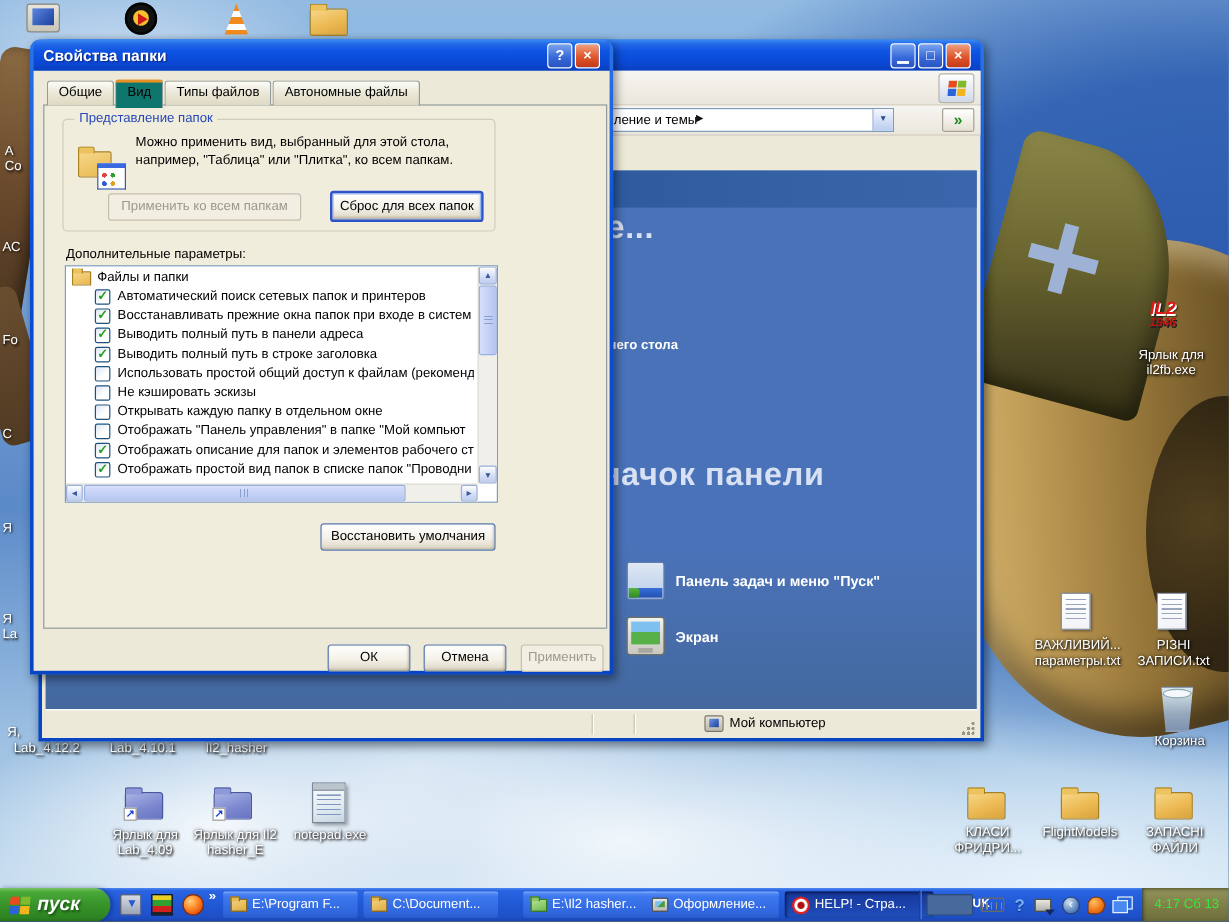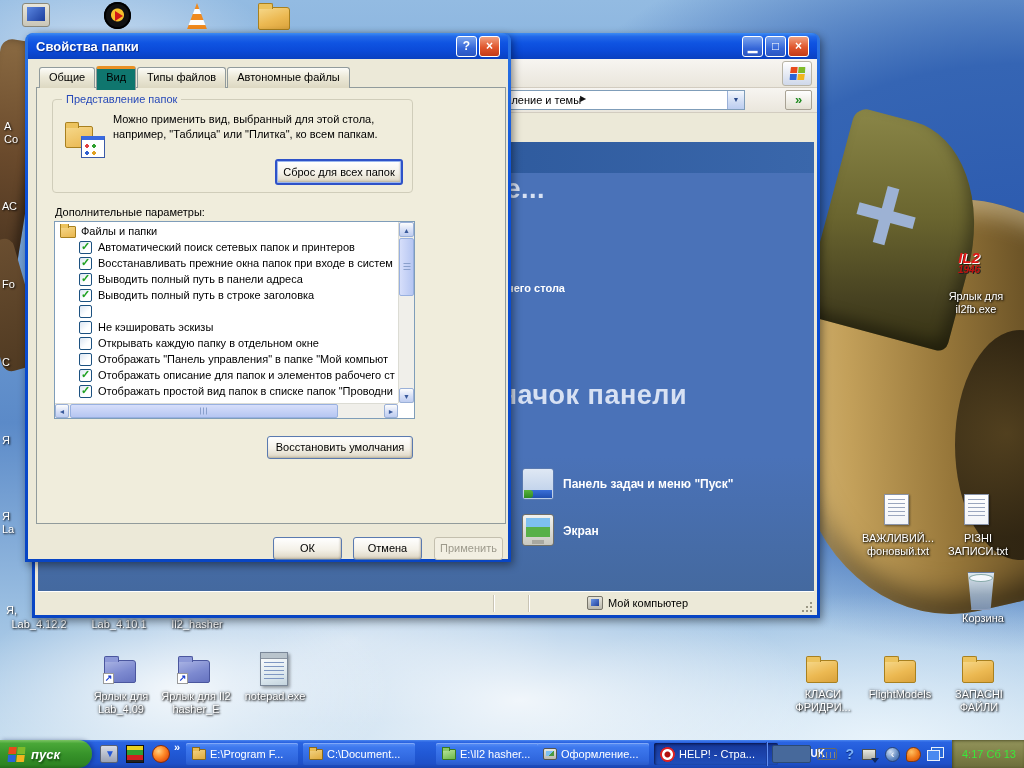--- a/index.html
+++ b/index.html
@@ -153,21 +153,21 @@
   .thumb-grip{position:absolute;left:50%;top:50%;transform:translate(-50%,-50%);width:8px;height:7px;
     background:repeating-linear-gradient(90deg,#8aa0cc 0 1px,transparent 1px 3px);}
   .thumb-grip.v{width:7px;height:8px;background:repeating-linear-gradient(180deg,#8aa0cc 0 1px,transparent 1px 3px);}
 
   
   #taskbar{position:absolute;left:0;right:0;bottom:0;height:28px;z-index:50;
     background:linear-gradient(180deg,#4a86f0 0%,#2a64e2 8%,#2159d6 45%,#1e50c8 85%,#1a44ae 100%);}
   #startbtn{position:absolute;left:0;top:0;width:92px;height:28px;border-radius:0 14px 14px 0;display:flex;align-items:center;gap:6px;padding-left:8px;
     background:linear-gradient(180deg,#7cc464 0%,#4aa838 12%,#37932a 50%,#2d8422 88%,#256e1c 100%);
     box-shadow:2px 0 4px rgba(0,20,80,.4);}
-  #startbtn .s-label{color:#fff;font-size:13px;font-weight:bold;font-style:italic;text-shadow:1px 2px 2px rgba(0,40,0,.6);}
+  #startbtn .s-label{color:#fff;font-size:16px;font-weight:bold;font-style:italic;text-shadow:1px 2px 2px rgba(0,40,0,.6);}
   .ql-ico{position:absolute;top:5px;width:18px;height:18px;}
   .taskbtn{position:absolute;top:3px;height:22px;border-radius:2px;display:flex;align-items:center;gap:4px;padding:0 6px;
     background:linear-gradient(180deg,#5a90f6 0%,#3d78ee 20%,#2f66dd 80%,#2a5bc8 100%);box-shadow:inset 0 1px 0 #7fa8f8;
     color:#fff;font-size:11px;white-space:nowrap;overflow:hidden;}
   .taskbtn.active{background:linear-gradient(180deg,#16389a,#1c44ae 60%,#2050bc);box-shadow:inset 1px 1px 3px rgba(0,0,30,.7);}
   .tb-minifolder{width:14px;height:11px;border-radius:1px;background:linear-gradient(160deg,#f2d282,#e0ac3e);border:1px solid #8a6a1c;position:relative;flex:none;}
   .tb-minifolder::before{content:"";position:absolute;top:-3px;left:-1px;width:6px;height:3px;background:#e8bc54;border:1px solid #8a6a1c;border-bottom:none;}
   .tb-minifolder.green{background:linear-gradient(160deg,#b8e49a,#6cb84a);border-color:#3a7a20;}
   .tb-minifolder.green::before{background:#8cc868;border-color:#3a7a20;}
   .tb-minimonitor{width:14px;height:12px;background:linear-gradient(180deg,#e8e8e2,#b8b8b0);border:1px solid #55554e;border-radius:2px;position:relative;flex:none;}
@@ -243,21 +243,21 @@
 
   <div class="il2-ico" style="left:950px;top:250px;">
     <div class="il2-top">IL2</div>
     <div class="il2-bot">1946</div>
   </div>
   <div class="dt-label" style="left:938px;top:290px;width:76px;">
     <span>Ярлык для</span><br><span>il2fb.exe</span></div>
 
   <div class="doc-ico" style="left:884px;top:494px;"></div>
   <div class="dt-label" style="left:856px;top:532px;width:84px;">
-    <span>ВАЖЛИВИЙ...</span><br><span>фоновый.txt</span></div>
+    <span>ВАЖЛИВИЙ...</span><br><span>параметры.txt</span></div>
   <div class="doc-ico" style="left:964px;top:494px;"></div>
   <div class="dt-label" style="left:936px;top:532px;width:84px;">
     <span>РІЗНІ</span><br><span>ЗАПИСИ.txt</span></div>
 
   <div class="bin-ico" style="left:966px;top:572px;"></div>
   <div class="dt-label" style="left:946px;top:612px;width:74px;">Корзина</div>
 
   <div class="folder-ico" style="left:806px;top:660px;"></div>
   <div class="dt-label" style="left:786px;top:688px;width:74px;">
     <span>КЛАСИ</span><br><span>ФРИДРИ...</span></div>
@@ -327,20 +327,21 @@
         <div class="groupbox">
           <span class="gb-legend">Представление папок</span>
           <div class="fv-icon">
             <div class="f"></div>
             <div class="w"></div>
           </div>
           <div style="position:absolute;left:60px;top:12px;font-size:11px;line-height:15px;">
             <span>Можно применить вид, выбранный для этой стола,</span><br>
             <span>например, "Таблица" или "Плитка", ко всем папкам.</span>
           </div>
+          <div class="xpbtn disabled" style="left:37px;top:61px;width:161px;height:23px;line-height:21px;">Применить ко всем папкам</div>
           <div class="xpbtn focused" style="left:222px;top:59px;width:128px;height:26px;line-height:22px;">Сброс для всех папок</div>
         </div>
 
         <div style="position:absolute;left:18px;top:118px;font-size:11px;">Дополнительные параметры:</div>
 
         <div class="listbox" style="top:133px;">
           <div class="lst-row" style="top:2px;text-align:right;">
             <div class="tree-folder"></div>
             <span class="lst-txt root">Файлы и папки</span>
           </div>
@@ -363,20 +364,21 @@
             <span class="lst-txt">Выводить полный путь в панели адреса</span>
           </div>
           <div class="lst-row" style="top:66px;">
             <span class="cb checked">
                 <span class="ck">✓</span>
               </span>
             <span class="lst-txt">Выводить полный путь в строке заголовка</span>
           </div>
           <div class="lst-row" style="top:82px;">
             <span class="cb"></span>
+            <span class="lst-txt">Использовать простой общий доступ к файлам (рекоменд</span>
           </div>
           <div class="lst-row" style="top:98px;">
             <span class="cb"></span>
             <span class="lst-txt">Не кэшировать эскизы</span>
           </div>
           <div class="lst-row" style="top:114px;">
             <span class="cb"></span>
             <span class="lst-txt">Открывать каждую папку в отдельном окне</span>
           </div>
           <div class="lst-row" style="top:130px;">

